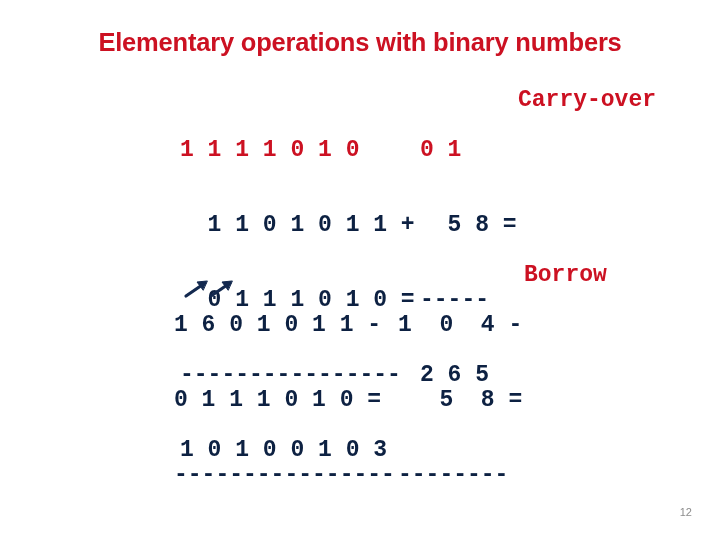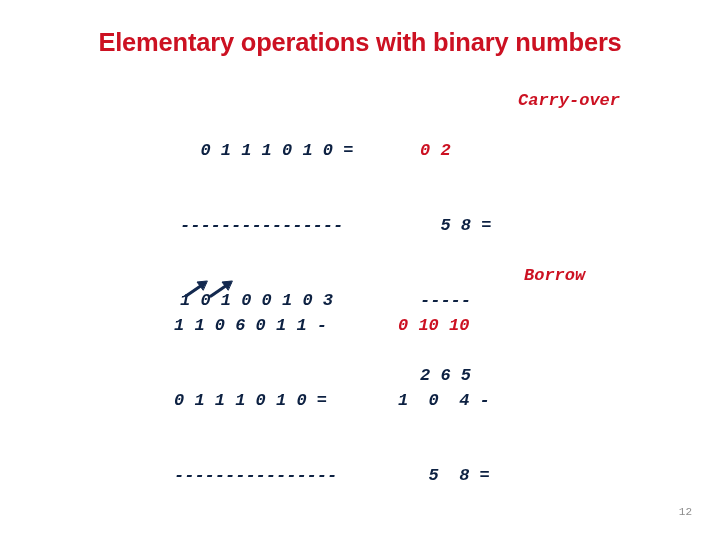--- a/index.html
+++ b/index.html
@@ -26,25 +26,24 @@
     font-size: 25.5px;
     font-weight: bold;
     color: #cc1122;
     letter-spacing: -0.2px;
     white-space: nowrap;
   }
 
   
   .mono {
     font-family: "Liberation Mono", "DejaVu Sans Mono", monospace;
-    font-size: 17px;
+    font-size: 23px;
     font-weight: bold;
     line-height: 25px;
     white-space: pre;
-    font-style: italic;
   }
   .red  { color: #cc1122; }
   .navy { color: #0d2142; }
 
   .calc-block {
     position: absolute;
   }
 
   
   #binary-addition  { left: 180px; top: 88px; }
@@ -70,47 +69,49 @@
     width: 200px;
     height: 60px;
     pointer-events: none;
   }
 
   
   .page-number {
     position: absolute;
     right: 28px;
     bottom: 22px;
-    font-family: Liberation Mono, monospace;
+    font-family: Liberation Sans, sans-serif;
     font-size: 11px;
     color: #8c8c8c;
   }
 </style>
 </head>
 <body>
 
 <div class="slide-title">Elementary operations with binary numbers</div>
 
 <div class="calc-block mono" id="binary-addition">
+  <span class="row red">1 1 1 1 0 1 0</span>
+  <span class="row navy">  1 1 0 1 0 1 1 +</span>
   <span class="row navy">  0 1 1 1 0 1 0 =</span>
   <span class="row navy">----------------</span>
   <span class="row navy">1 0 1 0 0 1 0 3</span>
 </div>
 
 <div class="calc-block mono" id="decimal-addition">
-  <span class="row red">0 2</span>
+  <span class="row red">0 1</span>
   <span class="row navy">  5 8 =</span>
   <span class="row navy">-----</span>
   <span class="row navy">2 6 5</span>
 </div>
 
 <div class="calc-block mono red" id="carry-over-label">Carry-over</div>
 
 <div class="calc-block mono" id="binary-subtraction">
-  <span class="row navy">1 1 0 6 0 1 1 -</span>
+  <span class="row navy">1 6 0 1 0 1 1 -</span>
   <span class="row navy">0 1 1 1 0 1 0 =</span>
   <span class="row navy">----------------</span>
   
 </div>
 
 <div class="arrow-layer">
   <svg width="200" height="60" viewBox="0 0 200 60" xmlns="http://www.w3.org/2000/svg">
     <g fill="#13294f" stroke="#13294f" stroke-width="3.2" stroke-linecap="round">
       <g>
         <line x1="12" y1="33" x2="31" y2="20"></line>
@@ -118,21 +119,20 @@
       </g>
       <g>
         <line x1="37" y1="33" x2="56" y2="20"></line>
         <polygon points="58,18 48,19 54,27" stroke-width="1"></polygon>
       </g>
     </g>
   </svg>
 </div>
 
 <div class="calc-block mono" id="decimal-subtraction">
-  <span class="row red">0 10 10</span>
   <span class="row navy">1  0  4 -</span>
   <span class="row navy">   5  8 =</span>
   <span class="row navy">--------</span>
   
 </div>
 
 <div class="calc-block mono red" id="borrow-label">Borrow</div>
 
 <div class="page-number">12</div>
 

